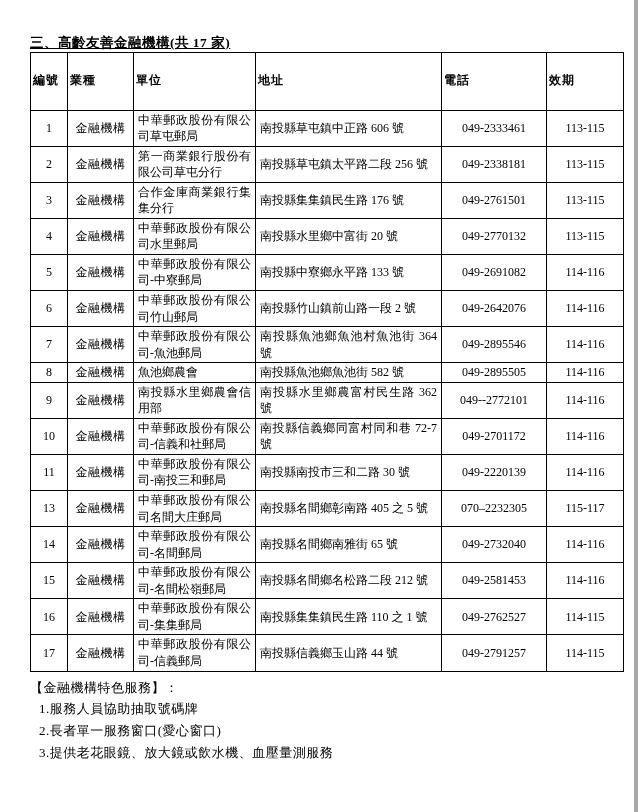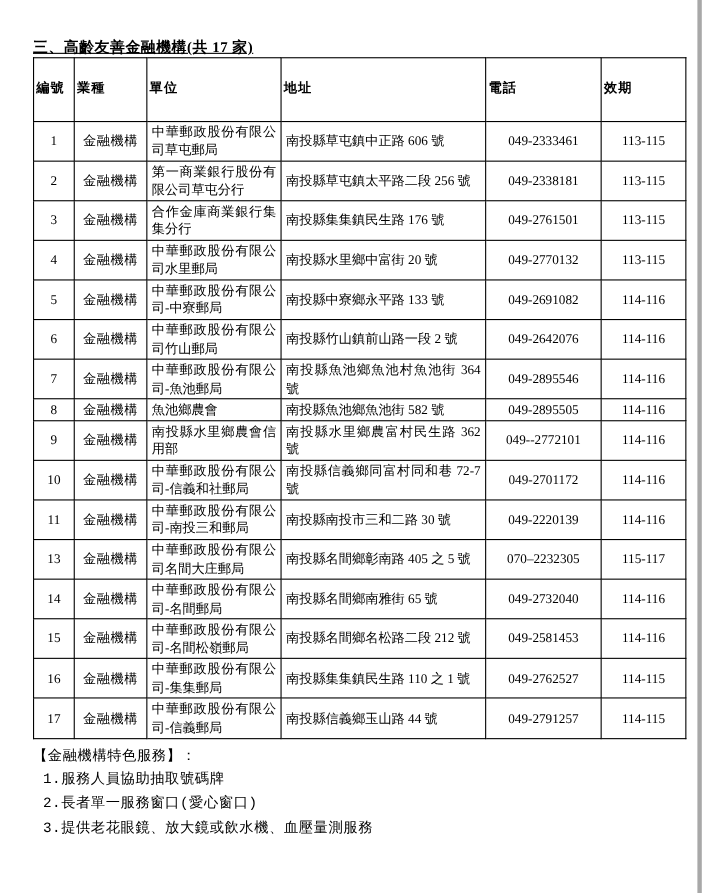--- a/index.html
+++ b/index.html
@@ -43,21 +43,21 @@
     font-weight: bold;
     text-align: left;
     padding: 20px 2px;
     letter-spacing: 1px;
     font-family: Liberation Mono, monospace;
   }
   td.col-no, td.col-phone, td.col-validity { text-align: center; padding-left: 1px; padding-right: 1px; }
   td.col-type { text-align: center; padding-left: 5px; letter-spacing: 0.5px; }
   td.col-unit { text-align: justify; padding: 1px 4px; }
   td.col-address { text-align: justify; padding: 1px 7px 1px 5px; }
-  .notes { margin-top: 5px; font-size: 13px; line-height: 1.68; font-family: Liberation Mono, monospace; }
+  .notes { margin-top: 5px; font-size: 13px; line-height: 1.68; }
   .notes .notes-title { letter-spacing: 0.5px; }
   .notes .note-item { padding-left: 9px; letter-spacing: 0.5px; }
   .edge-strip {
     position: absolute;
     top: 0; right: 2px;
     width: 4px; height: 812px;
     background: #a8a8a8;
   }
 </style>
 </head>

